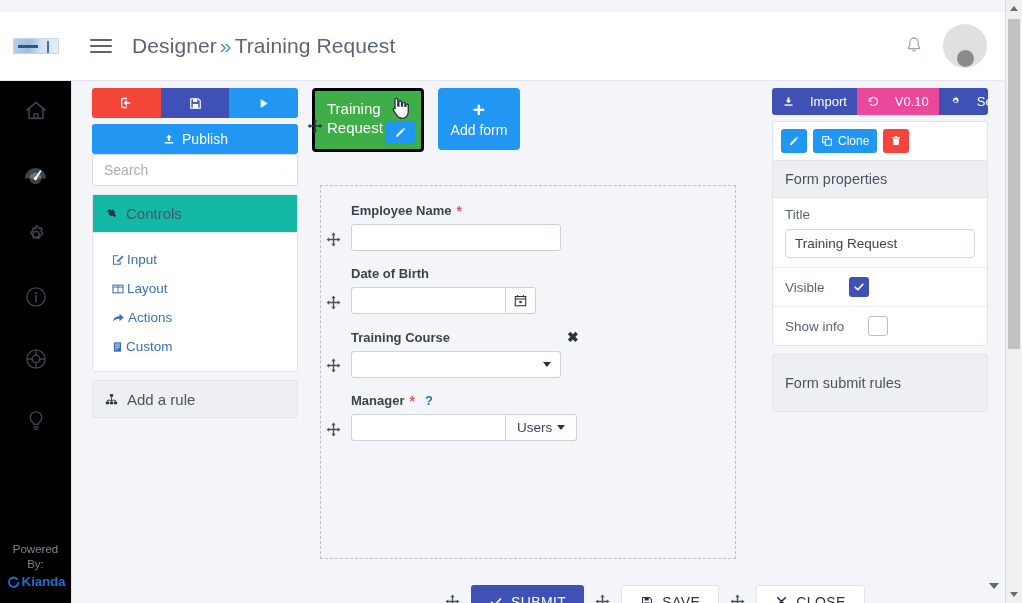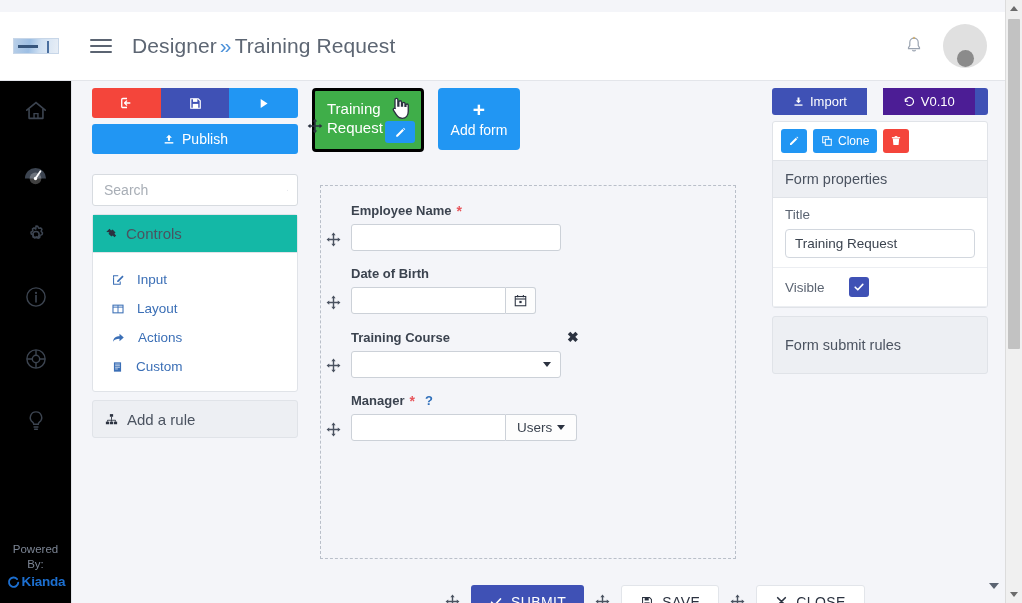--- a/index.html
+++ b/index.html
@@ -167,21 +167,20 @@
   .bg-blue { background: #2196f3; }
   .publish {
     margin-top: 6px;
     width: 206px; height: 30px;
     background: #2196f3; color: #fff;
     border-radius: 3px;
     display: flex; align-items: center; justify-content: center; gap: 6px;
     font-size: 14px; cursor: pointer;
   }
   .searchbox {
-    margin-top: 20px;
     width: 206px; height: 32px;
     background: #fff; border: 1px solid #d7dbe0; border-radius: 3px;
     display: flex; align-items: center;
     padding: 0 9px;
   }
   .searchbox input {
     border: 0; outline: 0; flex: 1;
     font-size: 14px; color: #444;
     font-family: "Liberation Sans", sans-serif;
     background: transparent;
@@ -196,21 +195,21 @@
   }
   .panel-head {
     height: 38px; background: #14b8a6;
     border-bottom: 1px solid #e0e3e8;
     display: flex; align-items: center; gap: 7px;
     padding: 0 11px;
     font-size: 15px; color: #4b5360;
   }
   .panel-body { padding: 12px 0 10px 0; }
   .ctrl-link {
-    display: flex; align-items: center; gap: 12px;
+    display: flex; align-items: center; gap: 2px;
     padding: 7px 0 7px 18px;
     font-size: 13.5px; color: #3b6fb6; cursor: pointer;
   }
   .rule-bar {
     margin-top: 8px;
     width: 206px; height: 38px;
     background: #edeff3;
     border: 1px solid #e0e3e8; border-radius: 3px;
     display: flex; align-items: center; gap: 8px;
     padding: 0 11px;
@@ -319,26 +318,26 @@
     border: 1px solid #e2e5ea;
   }
 
   
   .props {
     position: absolute; left: 700px; top: 19px;
     width: 216px;
   }
   .props-toolbar { display: flex; height: 27px; border-radius: 3px; overflow: hidden; }
   .props-toolbar > div {
-    display: flex; align-items: center; justify-content: center; gap: 5px;
-    color: #fff; font-size: 13px; padding: 0 20px; cursor: pointer;
+    display: flex; align-items: center; justify-content: center; gap: 15px;
+    color: #fff; font-size: 13px; padding: 0 10px; cursor: pointer;
     white-space: nowrap;
   }
   .tb-import { background: #3f51b5; }
-  .tb-version { background: #4c1d95; margin-left: 16px; }
+  .tb-version { background: #ec4899; }
   .tb-settings { background: #3f51b5; flex: 1; }
   .props-card {
     margin-top: 6px;
     background: #fff; border: 1px solid #e0e3e8; border-radius: 3px;
   }
   .mini-row { display: flex; gap: 6px; padding: 7px 8px; }
   .mini-btn {
     height: 24px; border-radius: 3px;
     display: flex; align-items: center; justify-content: center; gap: 5px;
     color: #fff; font-size: 12px; padding: 0 8px; cursor: pointer;
@@ -741,20 +740,24 @@
           <input class="prop-input" type="text" value="Training Request" style="">
         </div>
         <div class="prop-row inline">
           <div class="prop-lbl">Visible</div>
           <div class="chk on">
             <svg width="12" height="12" viewBox="0 0 24 24">
               <path d="M4.4 12.4 9.6 17.6 19.6 6.8" fill="none" stroke="#fff" stroke-width="3.2" stroke-linecap="round" stroke-linejoin="round"></path>
             </svg>
           </div>
         </div>
+        <div class="prop-row inline" style="border-bottom:0;">
+          <div class="prop-lbl">Show info</div>
+          <div class="chk off"></div>
+        </div>
       </div>
 
       <div class="props-sect2">
         <span>Form submit rules</span>
       </div>
     </div>
 
   </div>
 
   <div class="inner-scroll">

